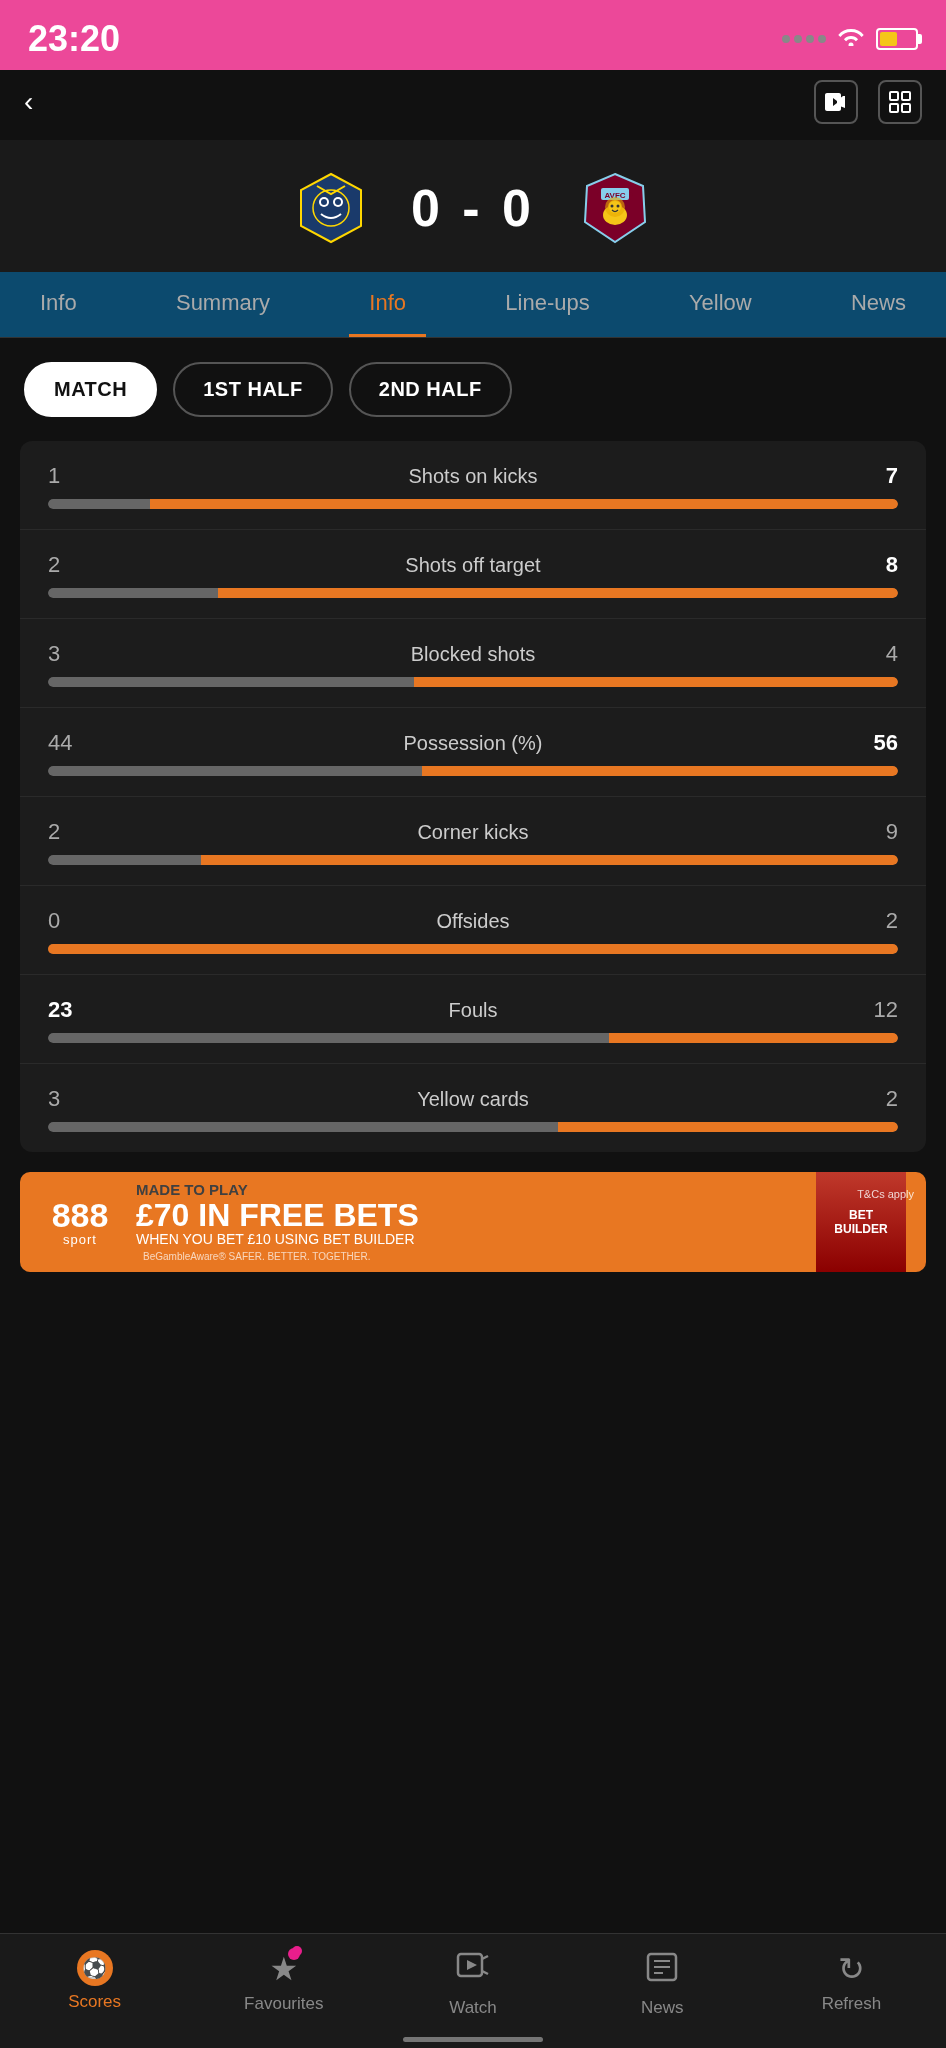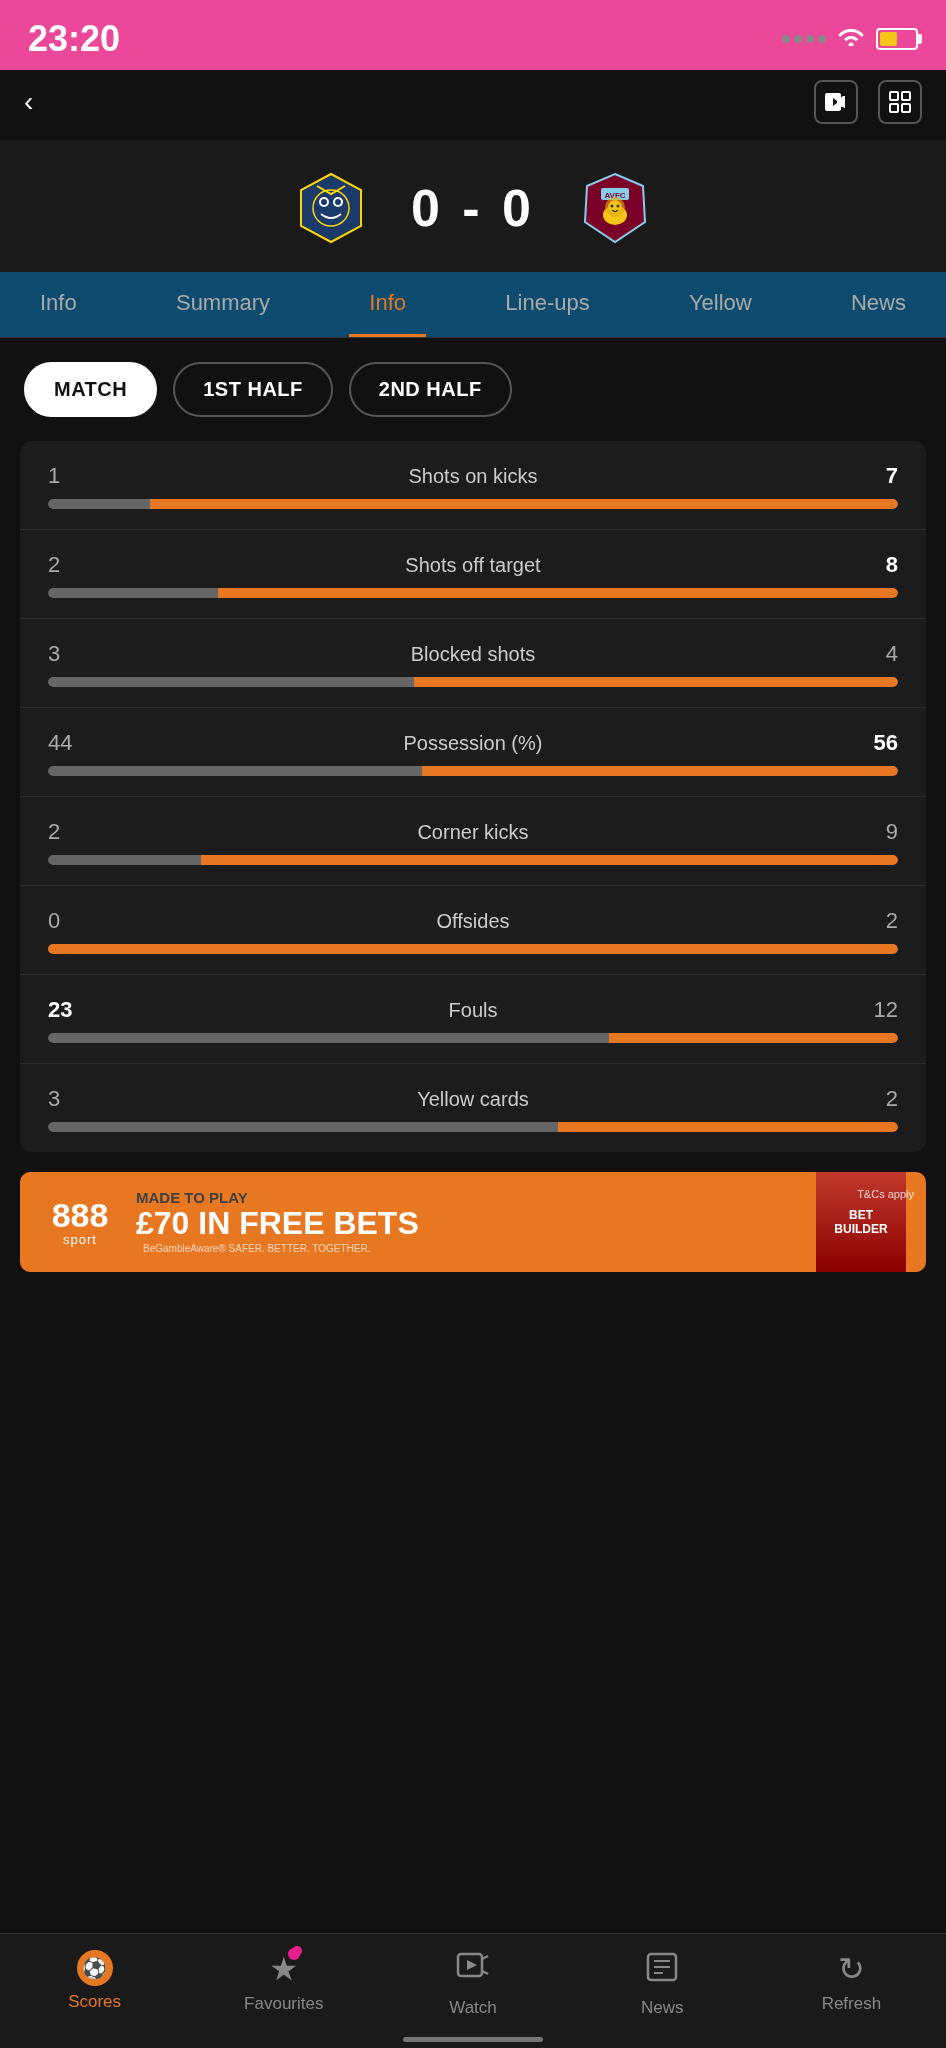--- a/index.html
+++ b/index.html
@@ -517,20 +517,21 @@
   </div>
 
 <div class="ad-banner">
   <div class="ad-888-logo">
     <div class="ad-888-num">888</div>
     <div class="ad-sport">sport</div>
   </div>
   <div class="ad-content">
     <div class="ad-made">MADE TO PLAY</div>
     <div class="ad-big-text">£70 IN FREE BETS</div>
+    <div class="ad-sub">WHEN YOU BET £10 USING BET BUILDER</div>
     <div class="gamble-text">BeGambleAware® SAFER. BETTER. TOGETHER.</div>
   </div>
   <div class="bet-builder-img">BET<br>BUILDER</div>
   <div class="ad-tc">T&amp;Cs apply</div>
 </div>
 
 <div class="bottom-spacer"></div>
 
 <div class="bottom-nav">
   <div class="bottom-nav-item">

